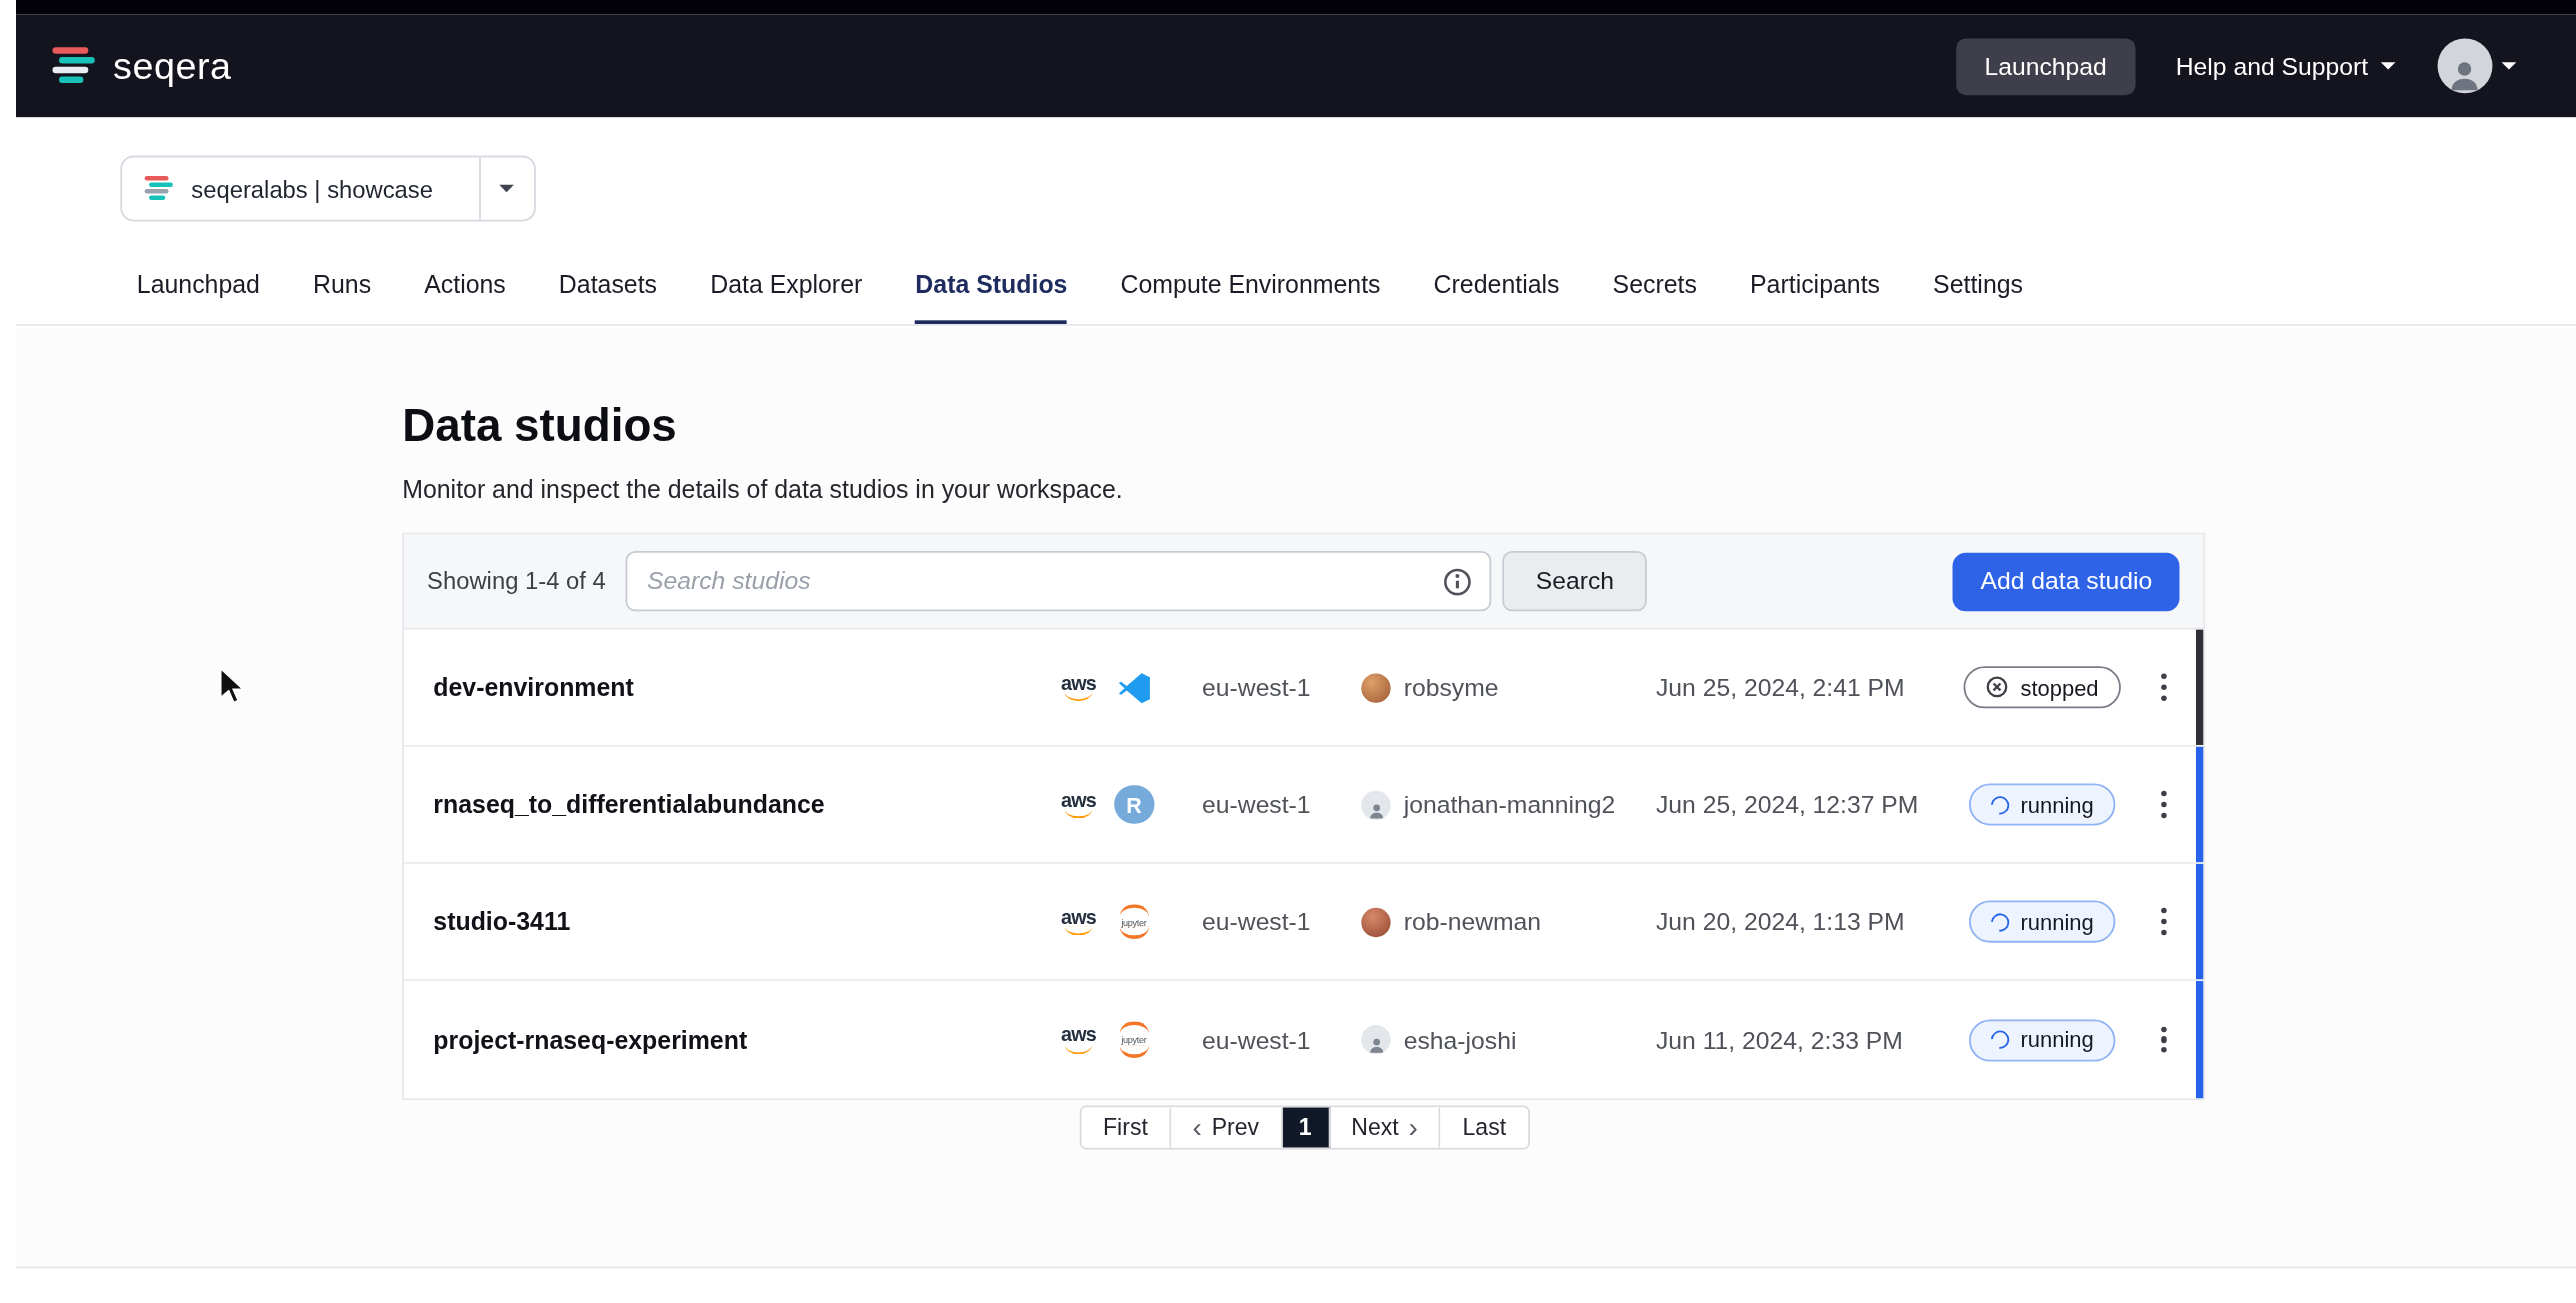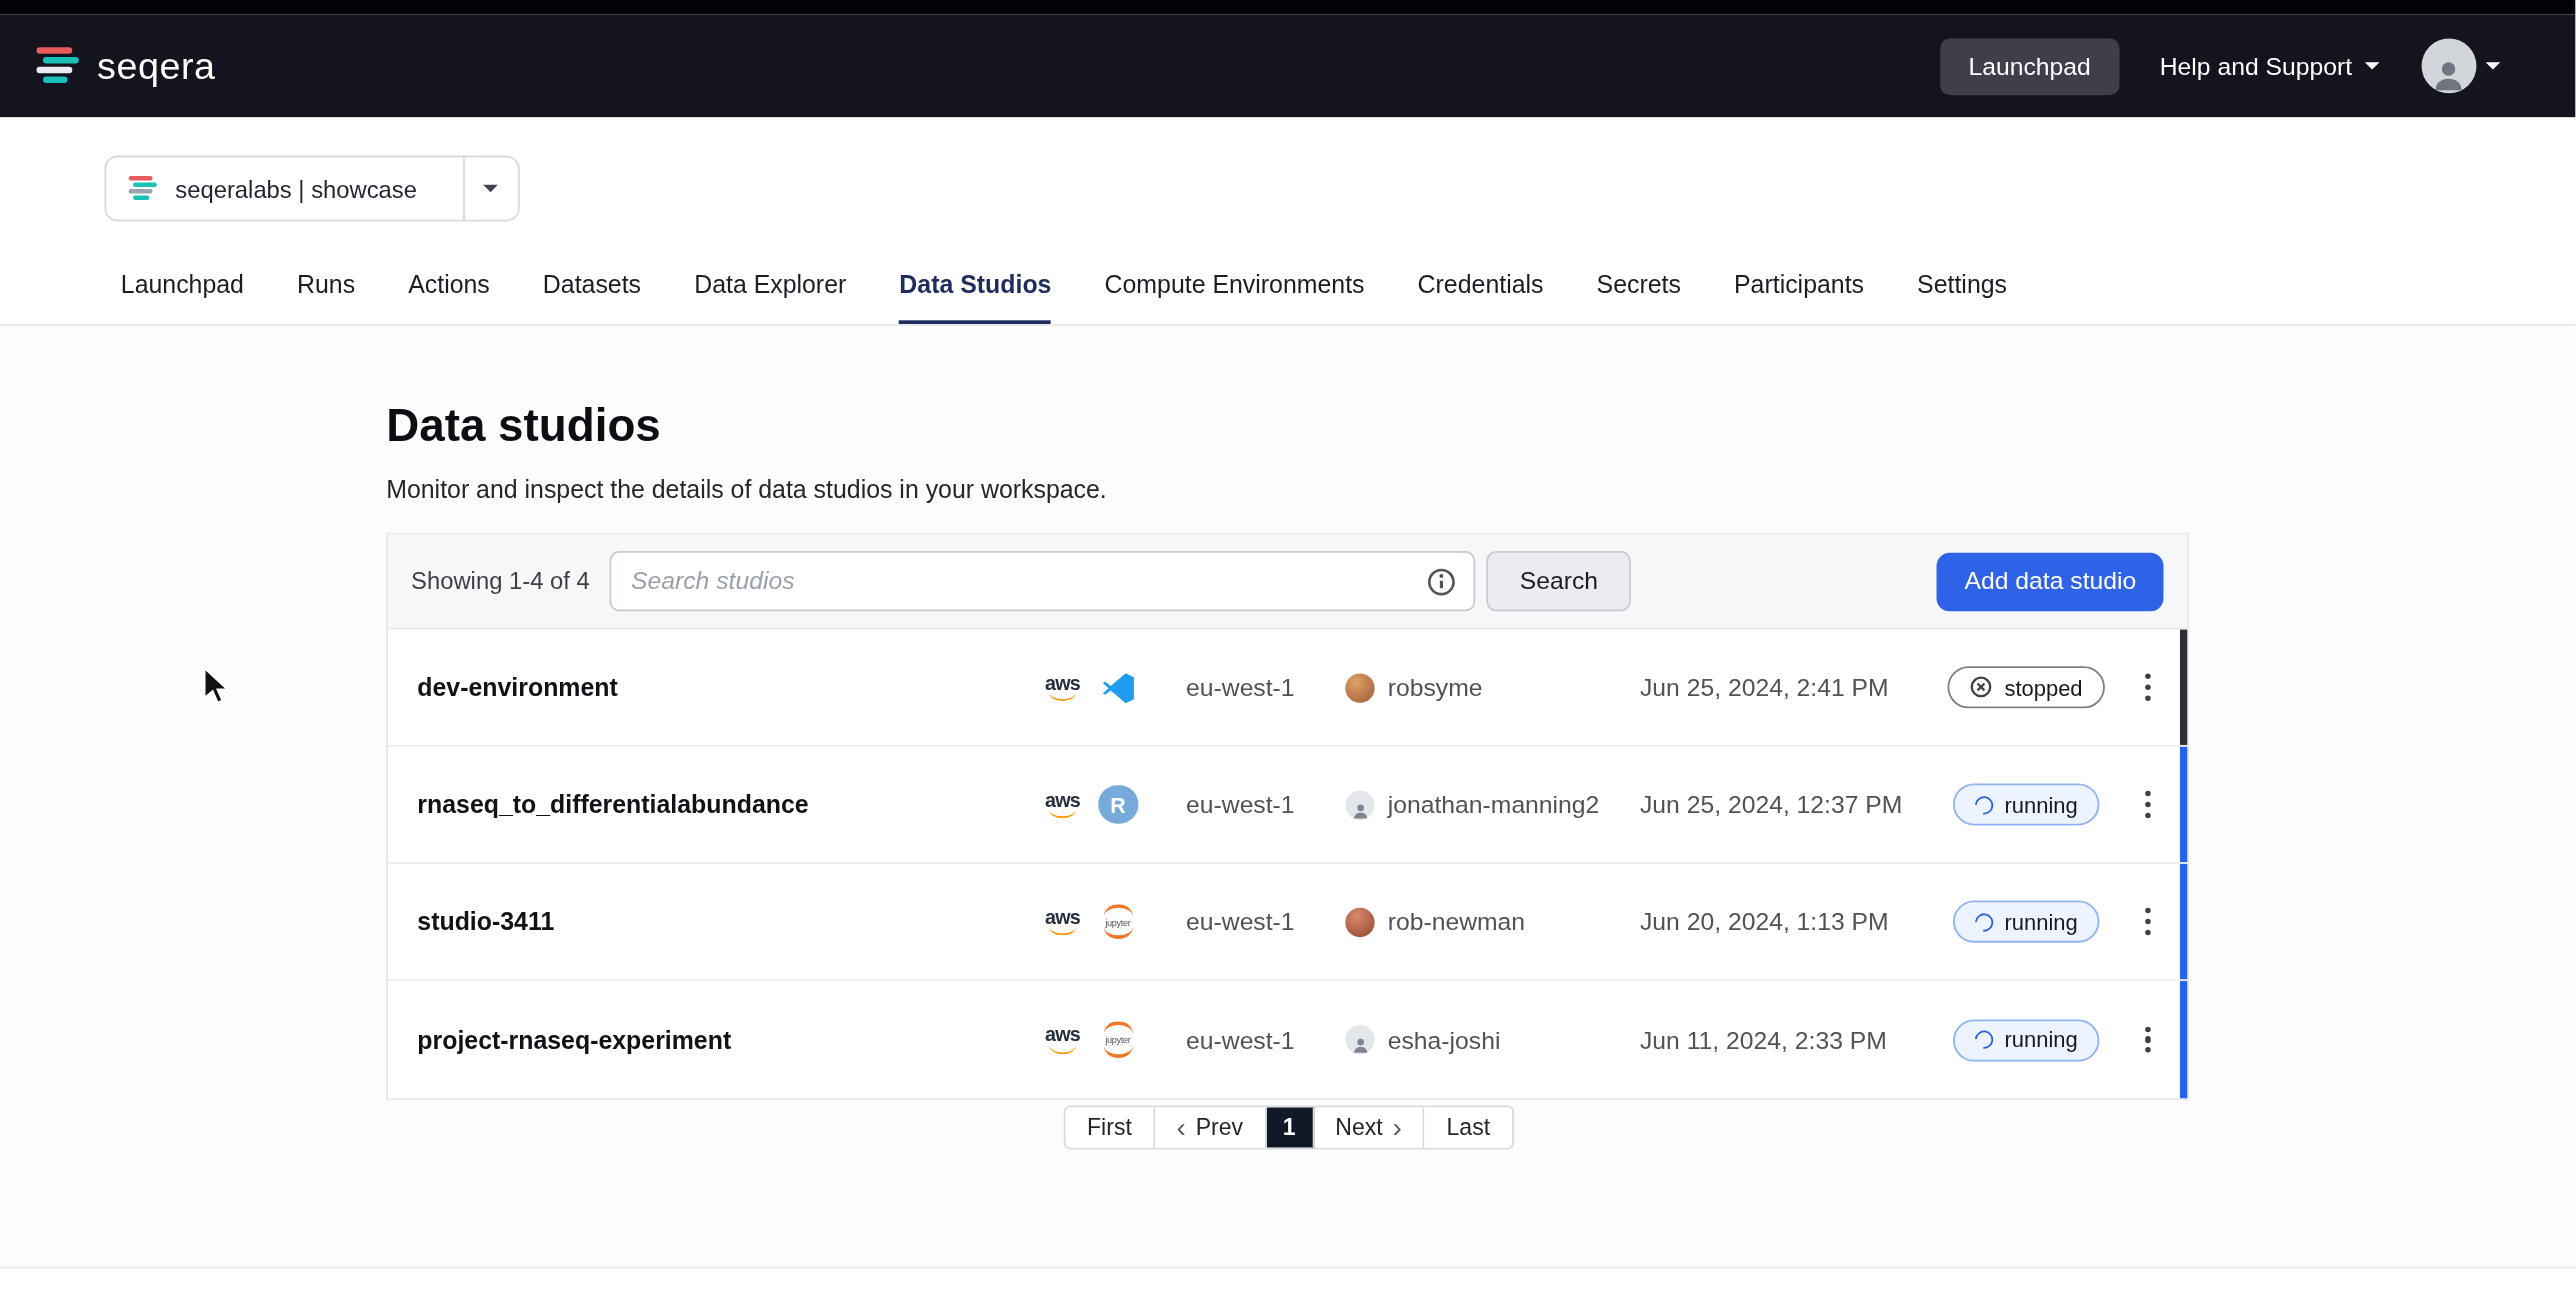--- a/index.html
+++ b/index.html
@@ -1,18 +1,18 @@
 <!DOCTYPE html>
 <html style="font-size:14.4px"><head>
 <meta charset="utf-8">
 <style>
   * { box-sizing: border-box; margin: 0; padding: 0; }
   html, body { width: 2576px; height: 1303px; background: #fff; }
   body { font-family: "Liberation Sans", sans-serif; overflow: hidden; }
-  #viewport { width: 2576px; height: 1280px; overflow: hidden; position: relative; }
+  #viewport { width: 2576px; height: 1280px; overflow: hidden; position: relative; padding-left: 16px; }
   #app { position: relative; width: 1407px; height: 712px; transform: scale(1.830357); transform-origin: 0 0; background: #fff; }
 
   
   .top-strip { position: absolute; top: 0; left: 0; right: 0; height: 8px; background: #020208; }
   .navbar { position: absolute; top: 8px; left: 0; right: 0; height: 56px; background: #14141f; display: flex; align-items: center; padding: 0 41px 0 18px; }
   .brand { display: flex; align-items: center; gap: 8px; }
   .brand-name { color: #fff; font-size: 20.6px; font-weight: 500; letter-spacing: 0.3px; }
   .nav-right { margin-left: auto; display: flex; align-items: center; gap: 22.4px; }
   .launchpad-btn { background: #3f3f4c; color: #fff; font-size: 13.5px; padding: 8px 15.3px; border-radius: 5.4px; border: none; cursor: pointer; font-family: inherit; }
   .help { color: #fff; font-size: 13.5px; display: flex; align-items: center; gap: 7.2px; cursor: pointer; }

